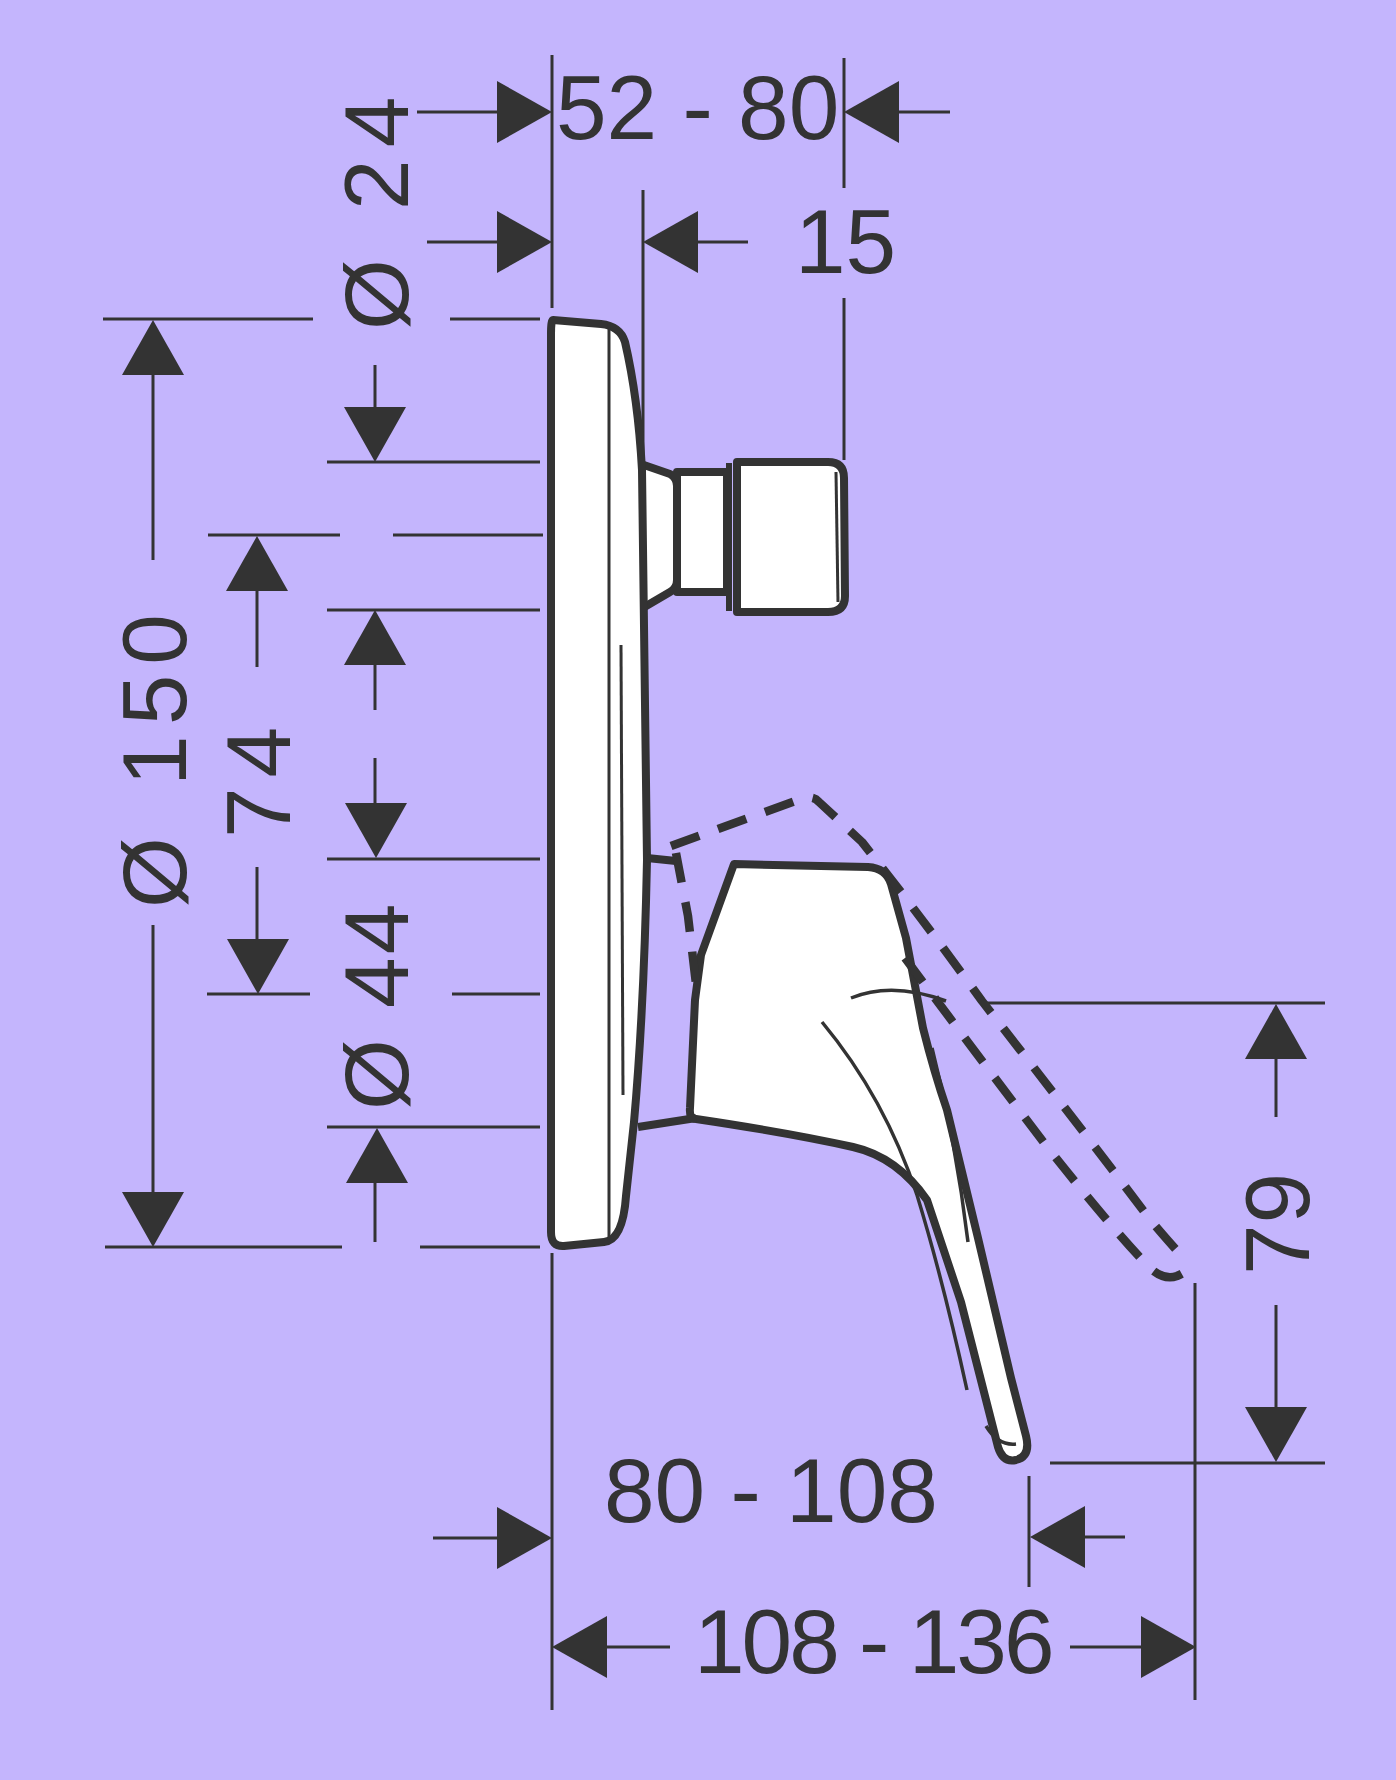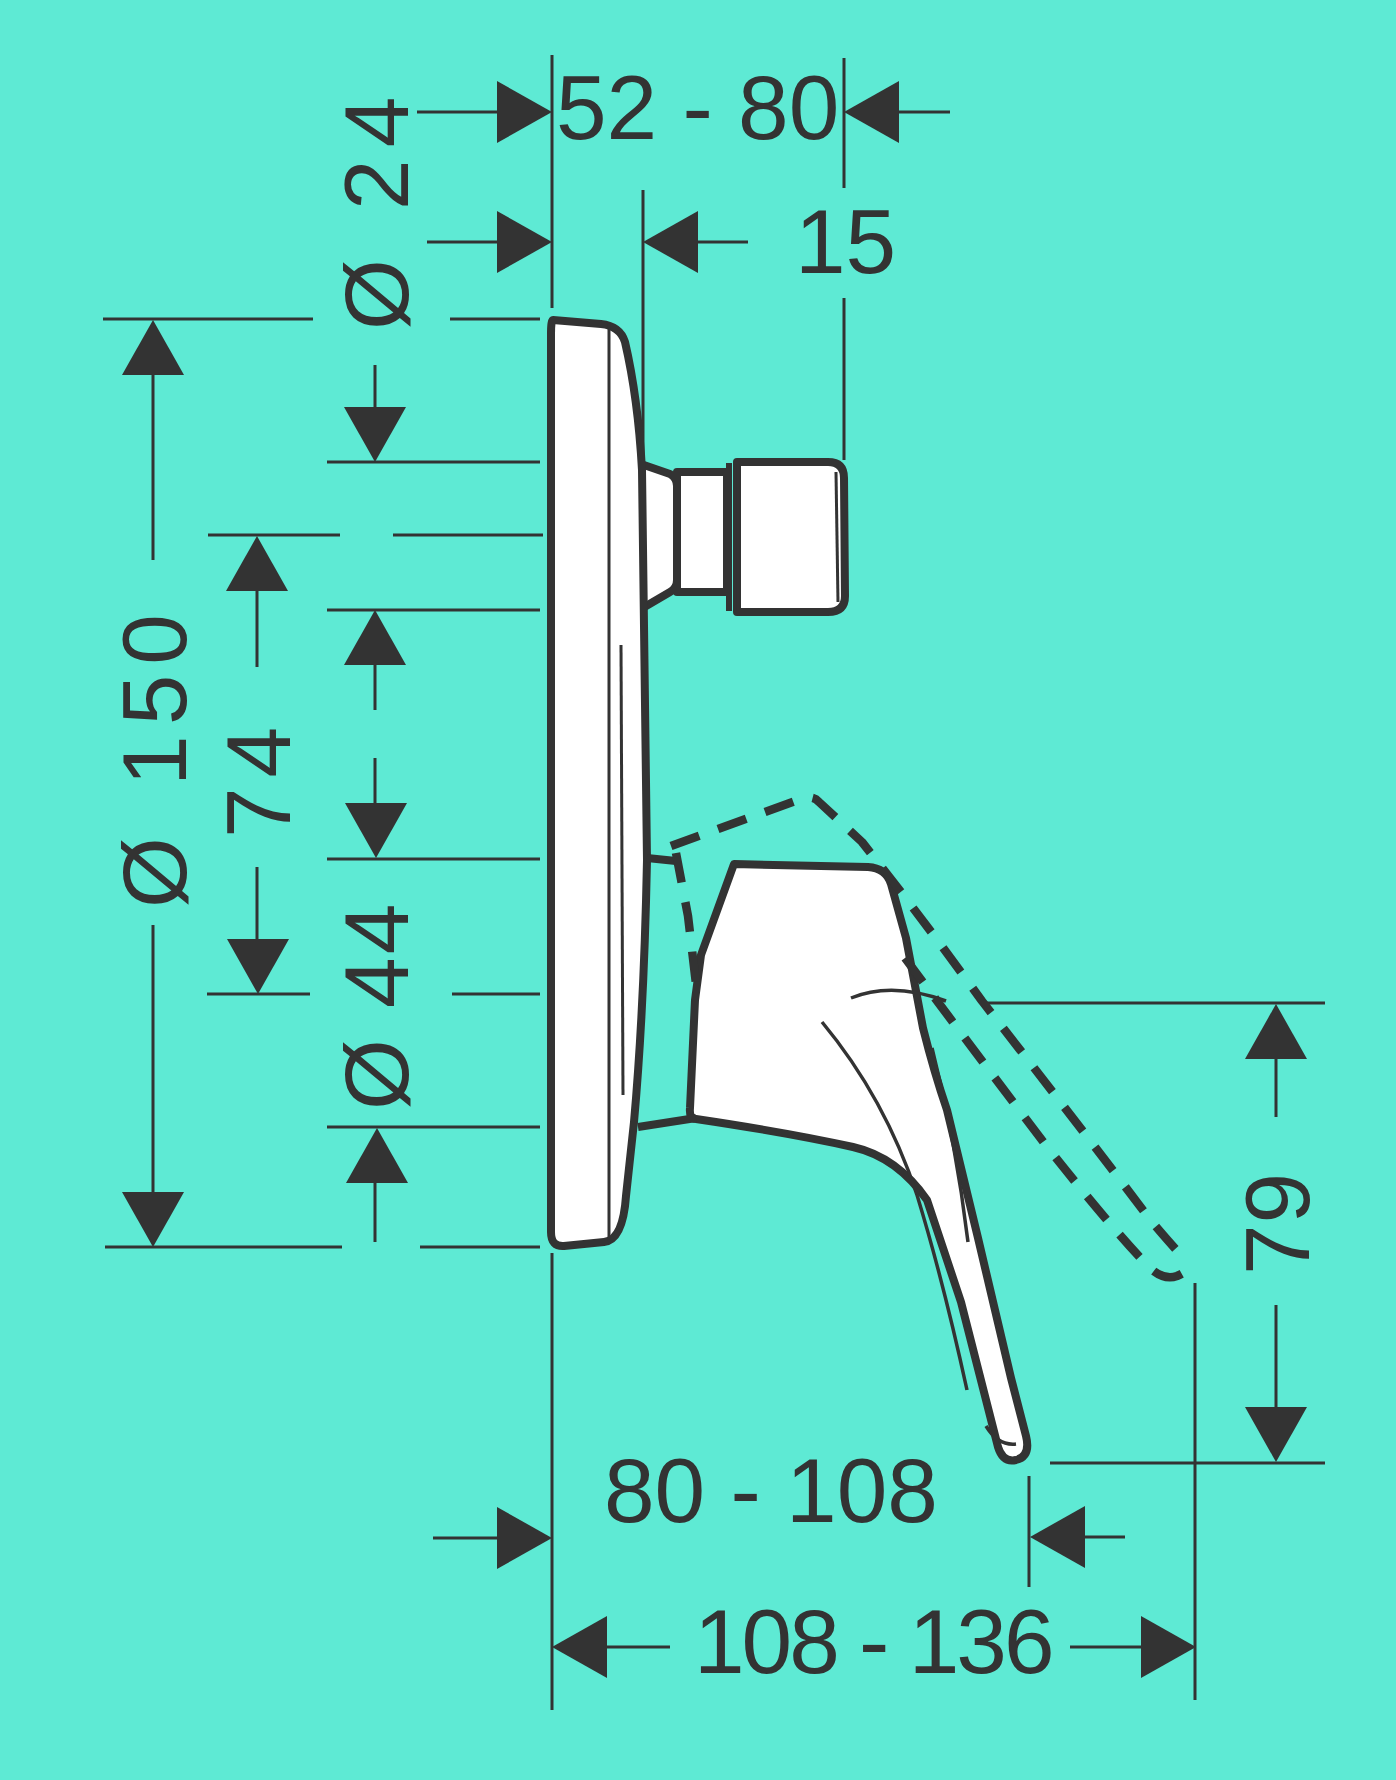--- a/index.html
+++ b/index.html
@@ -1,19 +1,19 @@
 <!DOCTYPE html>
 <html><head>
 <meta charset="utf-8">
 <style>
   html,body{margin:0;padding:0;background:#fff;}
   #stage{
     position:relative;
     width:1396px;height:1780px;
-    background:#5eead4;
+    background:#c4b5fd;
     font-family:"Liberation Sans", sans-serif;
     overflow:hidden;
     text-decoration:underline;
   }
   #drawing{position:absolute;left:0;top:0;}
   .dimtext{
     position:absolute;
     color:#333333;
     font-size:91px;
     line-height:1;

